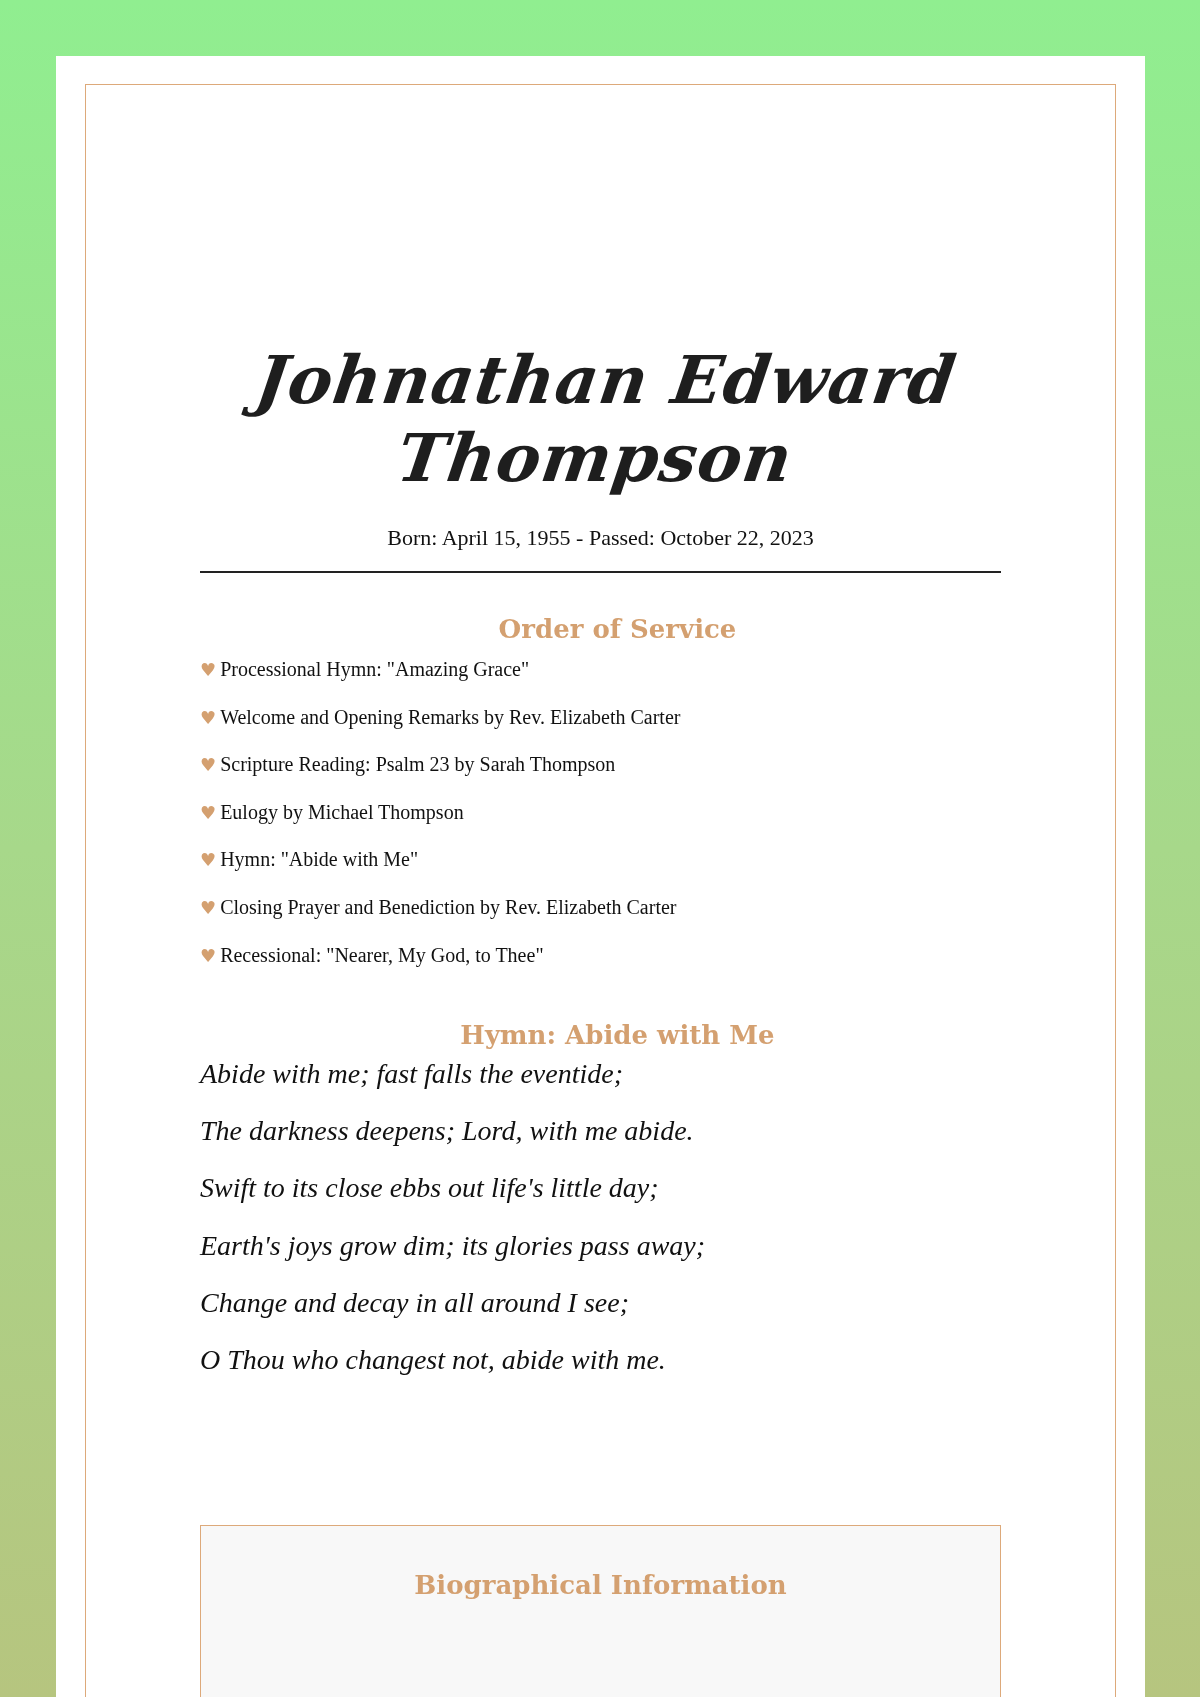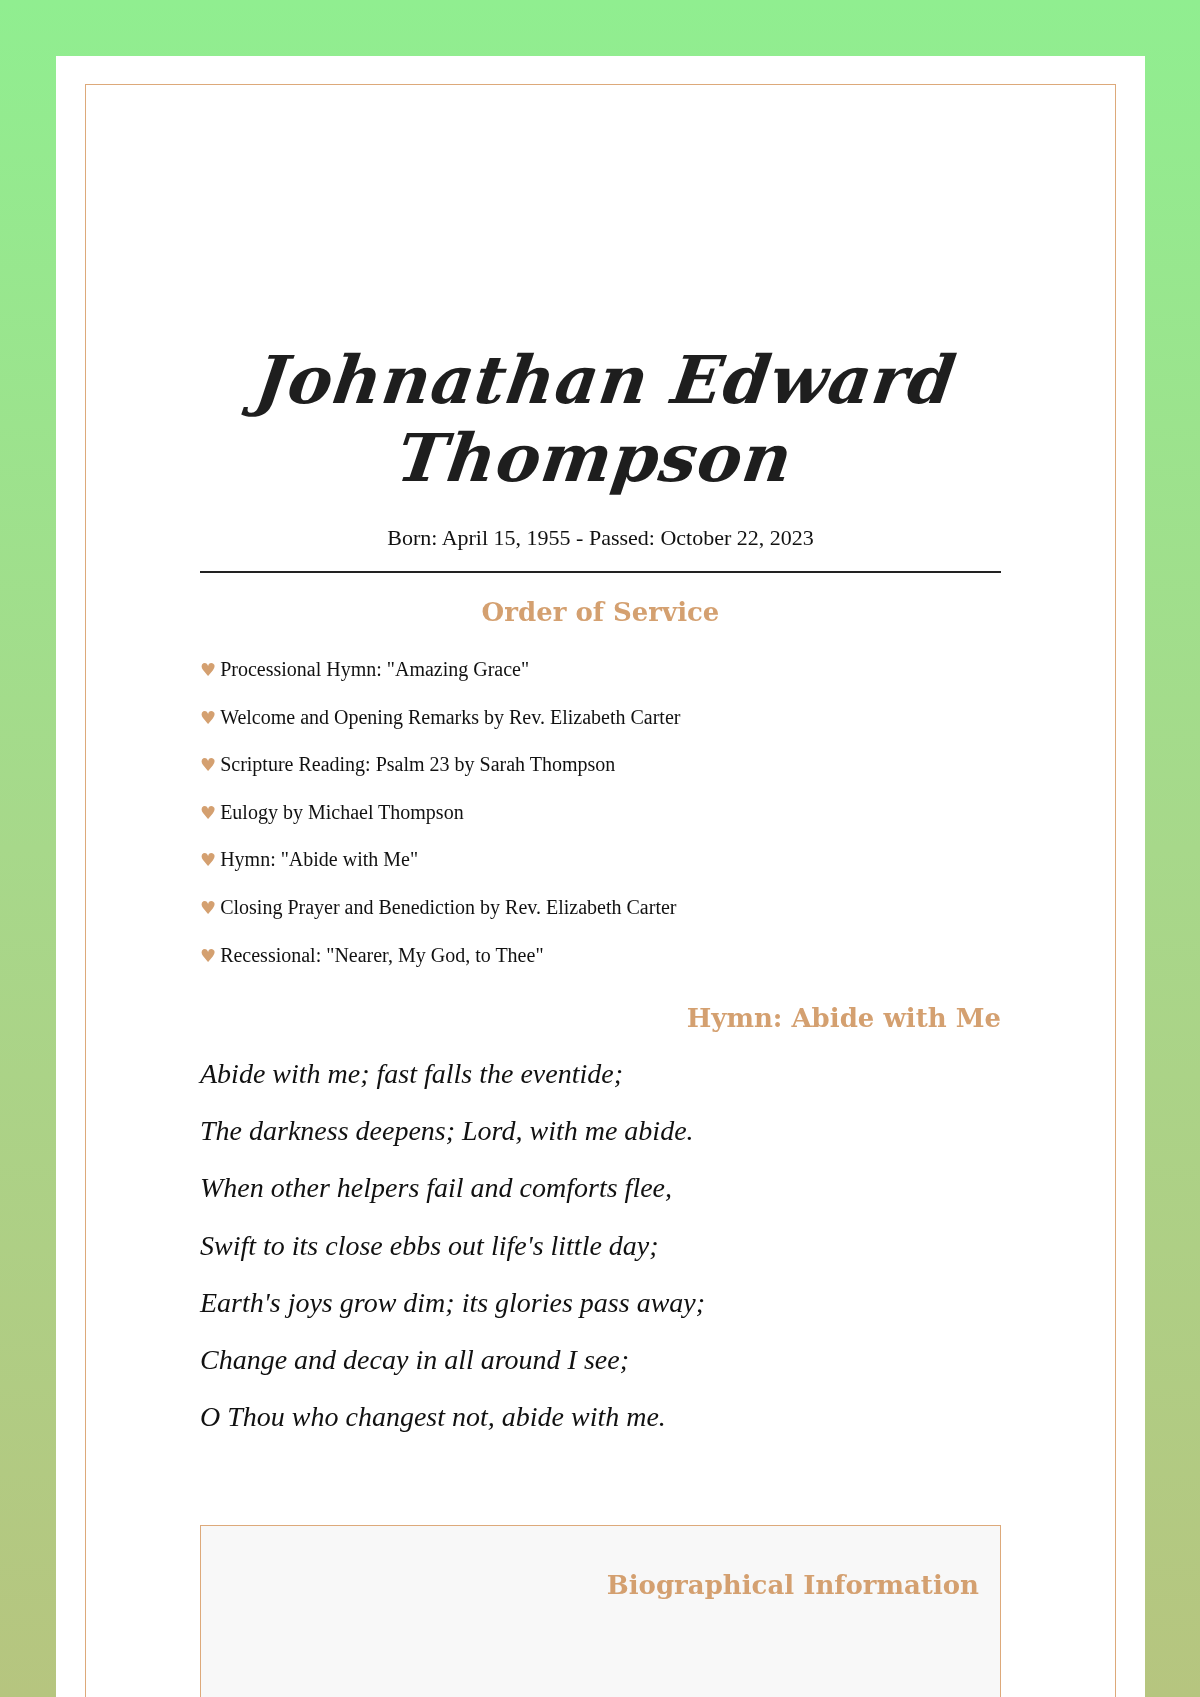--- a/index.html
+++ b/index.html
@@ -65,21 +65,21 @@
     height: 0;
     border: 0;
     border-top: 2px solid #222;
     margin: 0;
   }
   .section-title {
     position: absolute;
     left: 0;
     width: 801px;
     text-align: center;
-    margin: 0;
+    margin: 17px;
     font-family: "DejaVu Serif", serif;
     font-weight: bold;
     font-size: 26px;
     color: #D4A070;
   }
   .service-title { top: 512px; }
   .service-list {
     position: absolute;
     top: 572px;
     left: 0;
@@ -92,21 +92,21 @@
     height: 47.6px;
     line-height: 24px;
     white-space: nowrap;
   }
   .heart {
     color: #D4A070;
     font-size: 18px;
     margin-right: 4px;
     font-family: "DejaVu Sans", sans-serif;
   }
-  .hymn-title { top: 918px; text-align: right; }
+  .hymn-title { top: 918px; }
   .hymn {
     position: absolute;
     top: 977px;
     left: 0;
     margin: 0;
     padding: 0;
   }
   .hymn p {
     margin: 0;
     height: 57.2px;
@@ -123,21 +123,20 @@
     height: 400px;
     box-sizing: border-box;
     background: #F8F8F8;
     border: 1px solid #DDA97A;
     padding: 0 21px;
   }
   .bio-title {
     position: static;
     margin: 44px 0 36px 0;
     width: 100%;
-    text-align: right;
   }
   .bio-text {
     margin: 0;
     font-size: 20px;
     line-height: 35px;
     text-align: justify;
   }
 </style>
 </head>
 <body>
@@ -162,21 +161,20 @@
         <li><span class="heart">♥</span><span>Hymn: "Abide with Me"</span></li>
         <li><span class="heart">♥</span><span>Closing Prayer and Benediction by Rev. Elizabeth Carter</span></li>
         <li><span class="heart">♥</span><span>Recessional: "Nearer, My God, to Thee"</span></li>
       </ul>
 
       <h2 class="section-title hymn-title">Hymn: Abide with Me</h2>
 
       <div class="hymn">
         <p>Abide with me; fast falls the eventide;</p>
         <p>The darkness deepens; Lord, with me abide.</p>
-        <p>When other helpers fail and comforts flee,</p>
         <p>Swift to its close ebbs out life's little day;</p>
         <p>Earth's joys grow dim; its glories pass away;</p>
         <p>Change and decay in all around I see;</p>
         <p>O Thou who changest not, abide with me.</p>
       </div>
 
       <div class="bio">
         <h2 class="section-title bio-title">Biographical Information</h2>
       </div>
 

